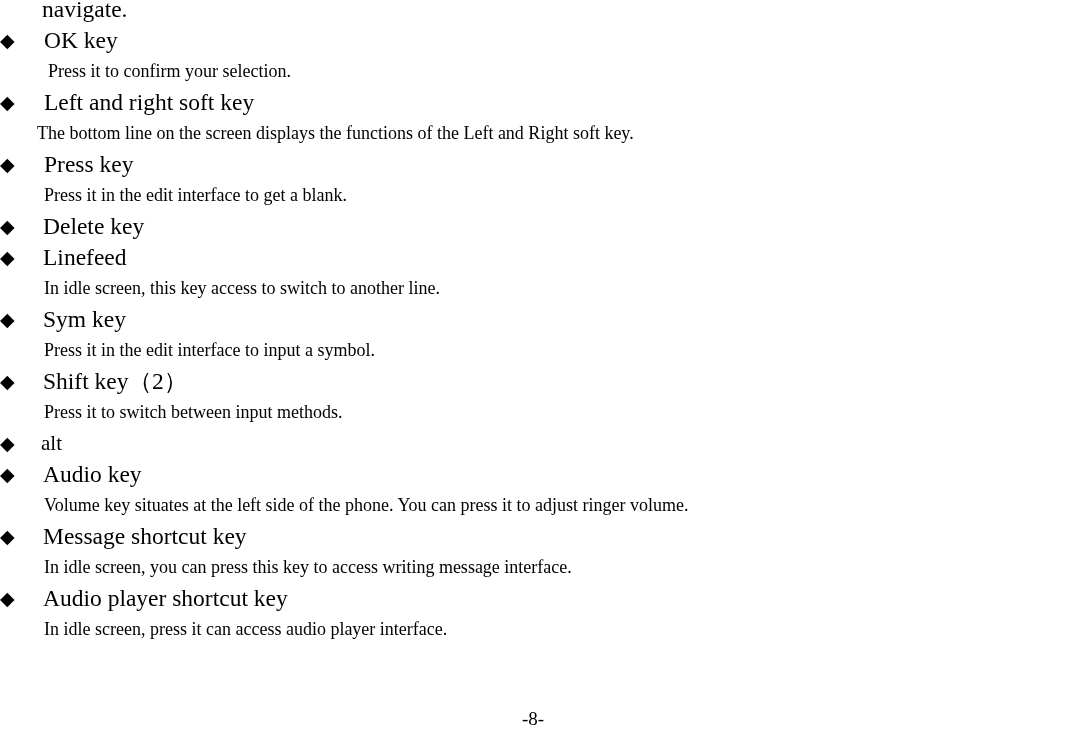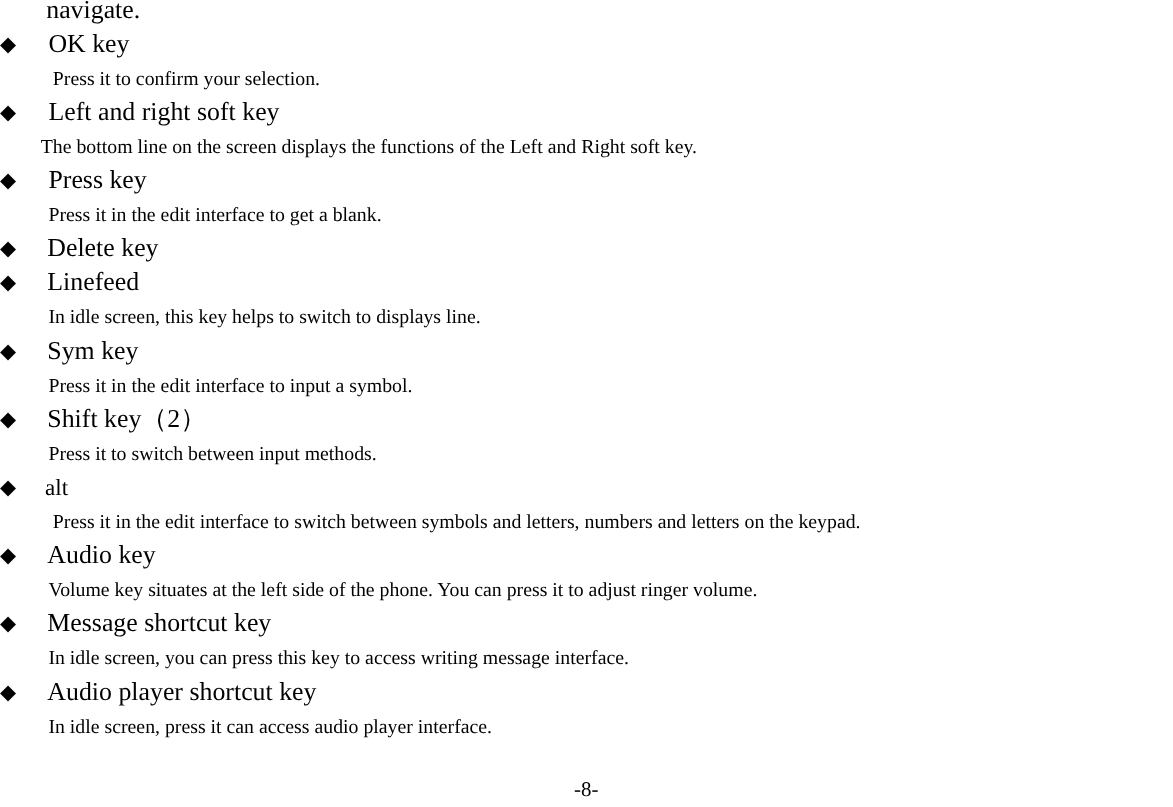--- a/index.html
+++ b/index.html
@@ -140,21 +140,21 @@
         <span class="bullet">◆</span>
         <span class="heading-text heading-43">Delete key</span>
       </div>
     </div>
 
     <div class="entry">
       <div class="heading-row">
         <span class="bullet">◆</span>
         <span class="heading-text heading-43">Linefeed</span>
       </div>
-      <div class="body-row indent-41">In idle screen, this key helps to switch to displays line.</div>
+      <div class="body-row indent-41">In idle screen, this key access to switch to another line.</div>
     </div>
 
     <div class="entry">
       <div class="heading-row">
         <span class="bullet">◆</span>
         <span class="heading-text heading-43">Sym key</span>
       </div>
       <div class="body-row indent-41">Press it in the edit interface to input a symbol.</div>
     </div>
 
@@ -164,21 +164,20 @@
         <span class="heading-text heading-43">Shift key（2）</span>
       </div>
       <div class="body-row indent-41">Press it to switch between input methods.</div>
     </div>
 
     <div class="entry">
       <div class="heading-row">
         <span class="bullet">◆</span>
         <span class="heading-text heading-41 small">alt</span>
       </div>
-      <div class="body-row indent-48">Press it in the edit interface to switch between symbols and letters, numbers and letters on the keypad.</div>
     </div>
 
     <div class="entry">
       <div class="heading-row">
         <span class="bullet">◆</span>
         <span class="heading-text heading-43">Audio key</span>
       </div>
       <div class="body-row indent-41">Volume key situates at the left side of the phone. You can press it to adjust ringer volume.</div>
     </div>
 

